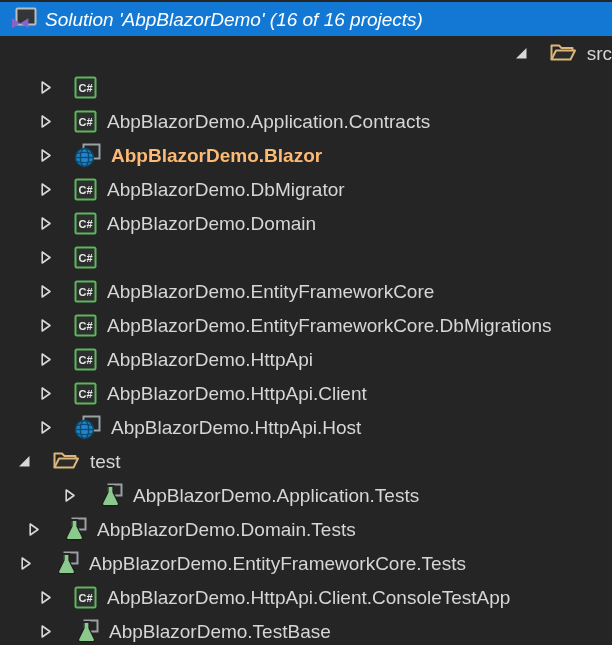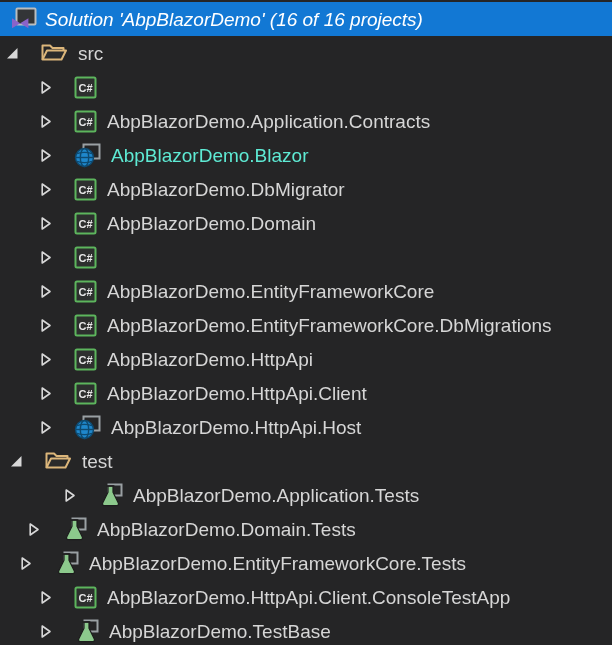--- a/index.html
+++ b/index.html
@@ -26,41 +26,41 @@
   }
   .icon{
     display:inline-flex;align-items:center;justify-content:center;
     margin-right:10px;
   }
   .label{
     font-size:19px;color:var(--text);line-height:1;
     padding-top:1px;
   }
   .row.selected .label{color:var(--sel-text);}
-  .row.bold .label{font-weight:normal;color:#5eead4;}
+  .row.bold .label{font-weight:bold;color:#fdba74;}
   svg{display:block;}
   svg text{font-family:"Liberation Sans", sans-serif;}
 </style>
 </head>
 <body>
 
 <div class="tree">
   <div class="row selected" style="padding-left: 10px;">
 
     <span class="icon" style="margin-right: 8px;">
   <svg width="27" height="26" viewBox="0 0 27 26">
     <rect x="6.5" y="2.5" width="19" height="16" rx="1" style="fill:#333537;stroke:#b9bdbf;stroke-width:2"></rect>
     <polygon points="2,12.2 10.2,17.2 2,22.2" style="fill:var(--purple)"></polygon>
     <polygon points="18.4,12.2 10.2,17.2 18.4,22.2" style="fill:var(--purple)"></polygon>
   </svg>
 </span>
     <span class="label">Solution 'AbpBlazorDemo' (16 of 16 projects)</span>
   </div>
 
-  <div class="row" style="padding-left: 6px;">
+  <div class="row" style="padding-left: 6px; justify-content: flex-end;">
     <span class="expander">
   <svg width="13" height="13" viewBox="0 0 13 13">
     <polygon points="11.5,1 11.5,11.5 1,11.5" style="fill:var(--chev)"></polygon>
   </svg>
 </span>
     <span class="icon">
   <svg width="28" height="24" viewBox="0 0 28 24">
     <path d="M2.5 18.5 V4.5 H10 L12.5 7 H23.5 V10" style="fill:none;stroke:var(--folder);stroke-width:2;stroke-linejoin:round"></path>
     <path d="M2.5 18.5 L7 9.5 H26 L21.5 18.5 Z" style="fill:#2b2b2b;stroke:var(--folder);stroke-width:2;stroke-linejoin:round"></path>
   </svg>
@@ -234,21 +234,21 @@
     <circle cx="10.5" cy="14.5" r="9" style="fill:none;stroke:var(--globe-grid);stroke-width:1.4"></circle>
     <ellipse cx="10.5" cy="14.5" rx="4.2" ry="9" style="fill:none;stroke:var(--globe-grid);stroke-width:1.4"></ellipse>
     <line x1="1.5" y1="14.5" x2="19.5" y2="14.5" style="stroke:var(--globe-grid);stroke-width:1.4"></line>
     <path d="M3 10.6 Q10.5 8.2 18 10.6" style="fill:none;stroke:var(--globe-grid);stroke-width:1.4"></path>
     <path d="M3 18.4 Q10.5 20.8 18 18.4" style="fill:none;stroke:var(--globe-grid);stroke-width:1.4"></path>
   </svg>
 </span>
     <span class="label">AbpBlazorDemo.HttpApi.Host</span>
   </div>
 
-  <div class="row" style="padding-left: 10px;">
+  <div class="row" style="padding-left: 18px;">
     <span class="expander">
   <svg width="13" height="13" viewBox="0 0 13 13">
     <polygon points="11.5,1 11.5,11.5 1,11.5" style="fill:var(--chev)"></polygon>
   </svg>
 </span>
     <span class="icon">
   <svg width="28" height="24" viewBox="0 0 28 24">
     <path d="M2.5 18.5 V4.5 H10 L12.5 7 H23.5 V10" style="fill:none;stroke:var(--folder);stroke-width:2;stroke-linejoin:round"></path>
     <path d="M2.5 18.5 L7 9.5 H26 L21.5 18.5 Z" style="fill:#2b2b2b;stroke:var(--folder);stroke-width:2;stroke-linejoin:round"></path>
   </svg>

